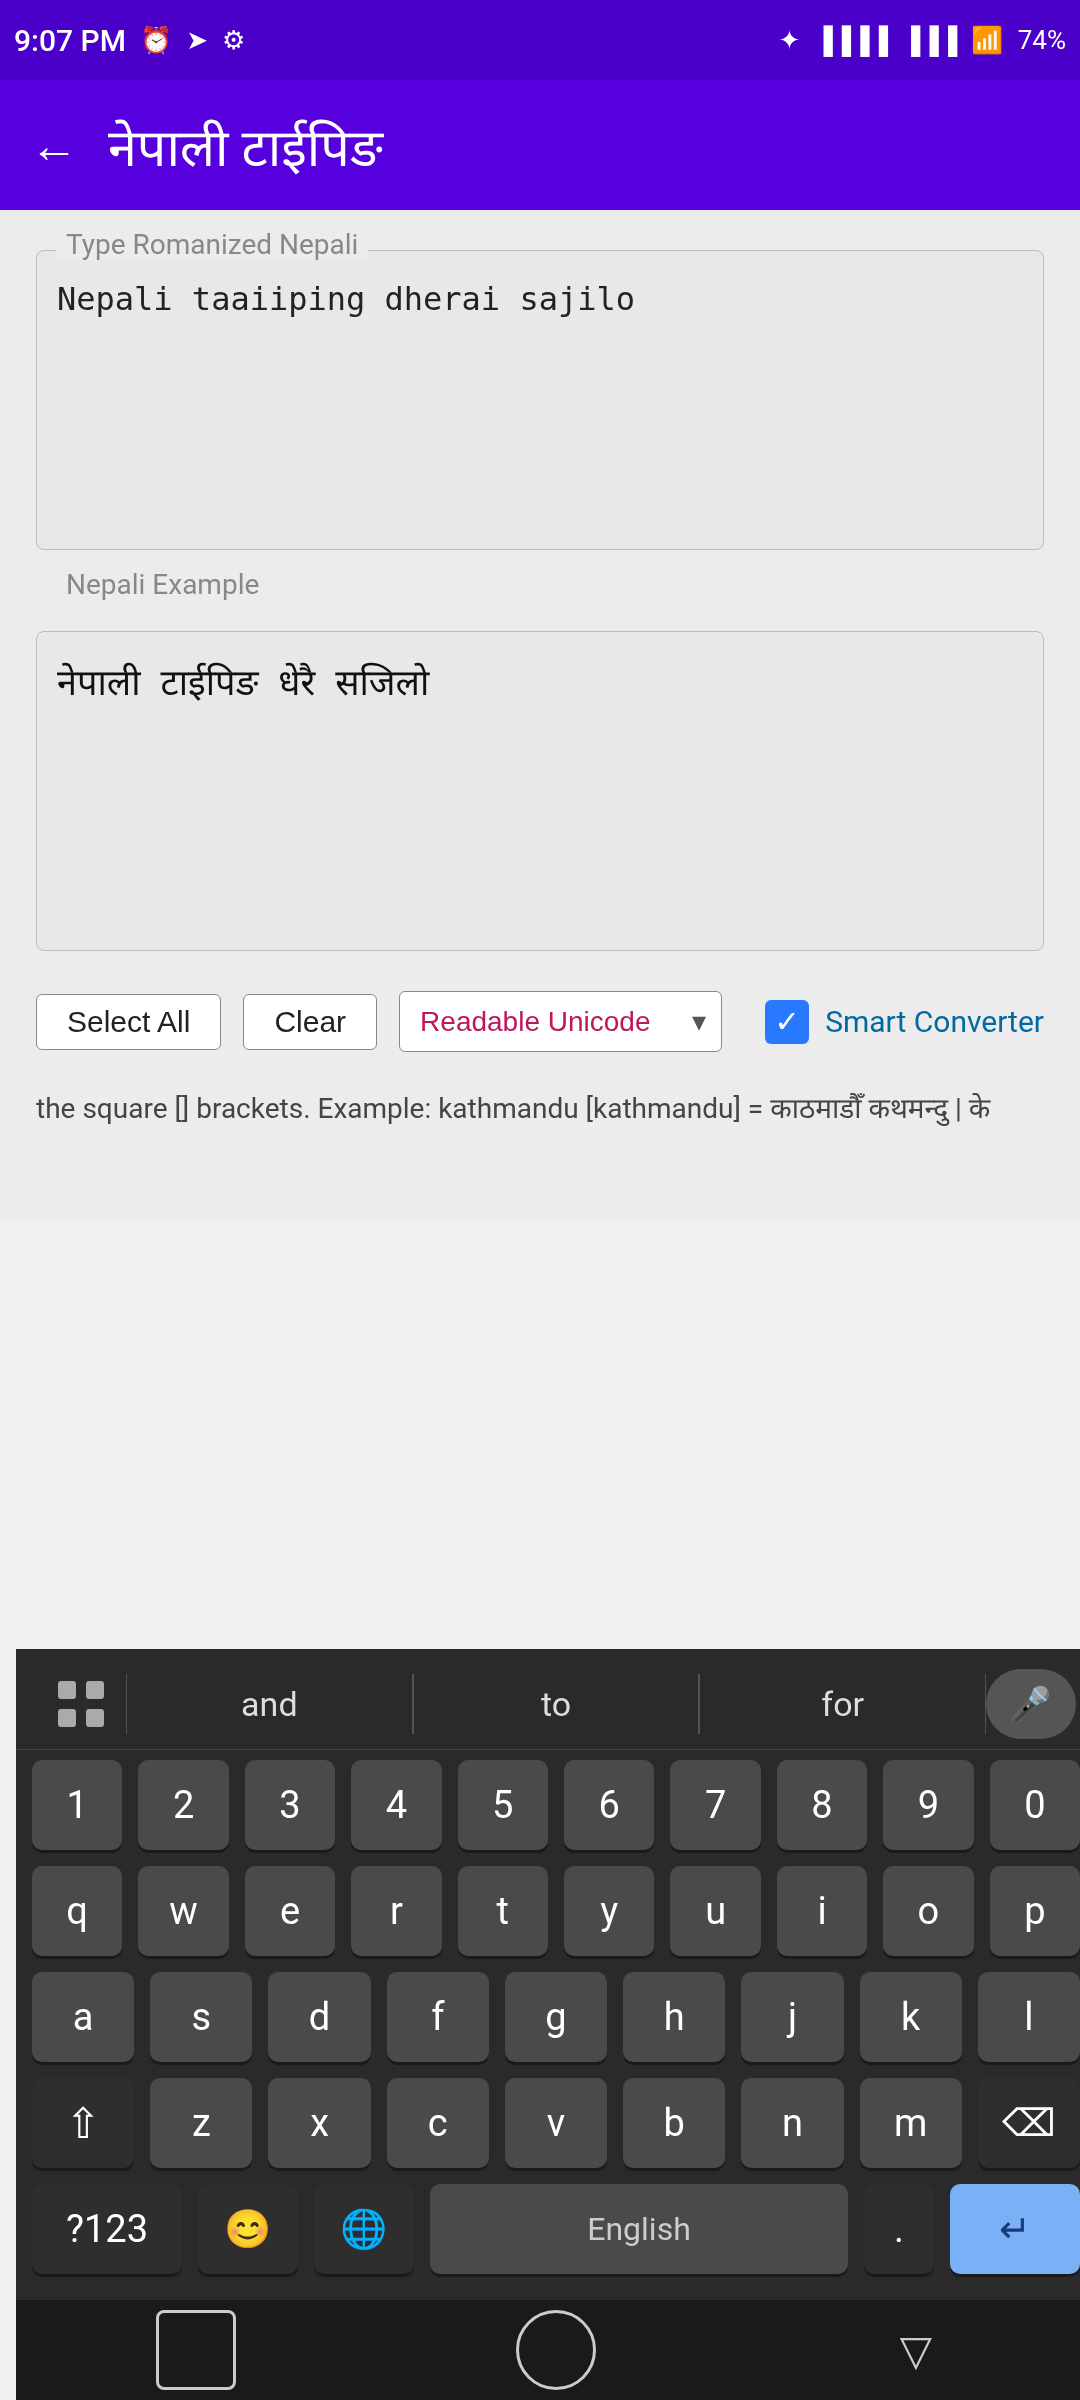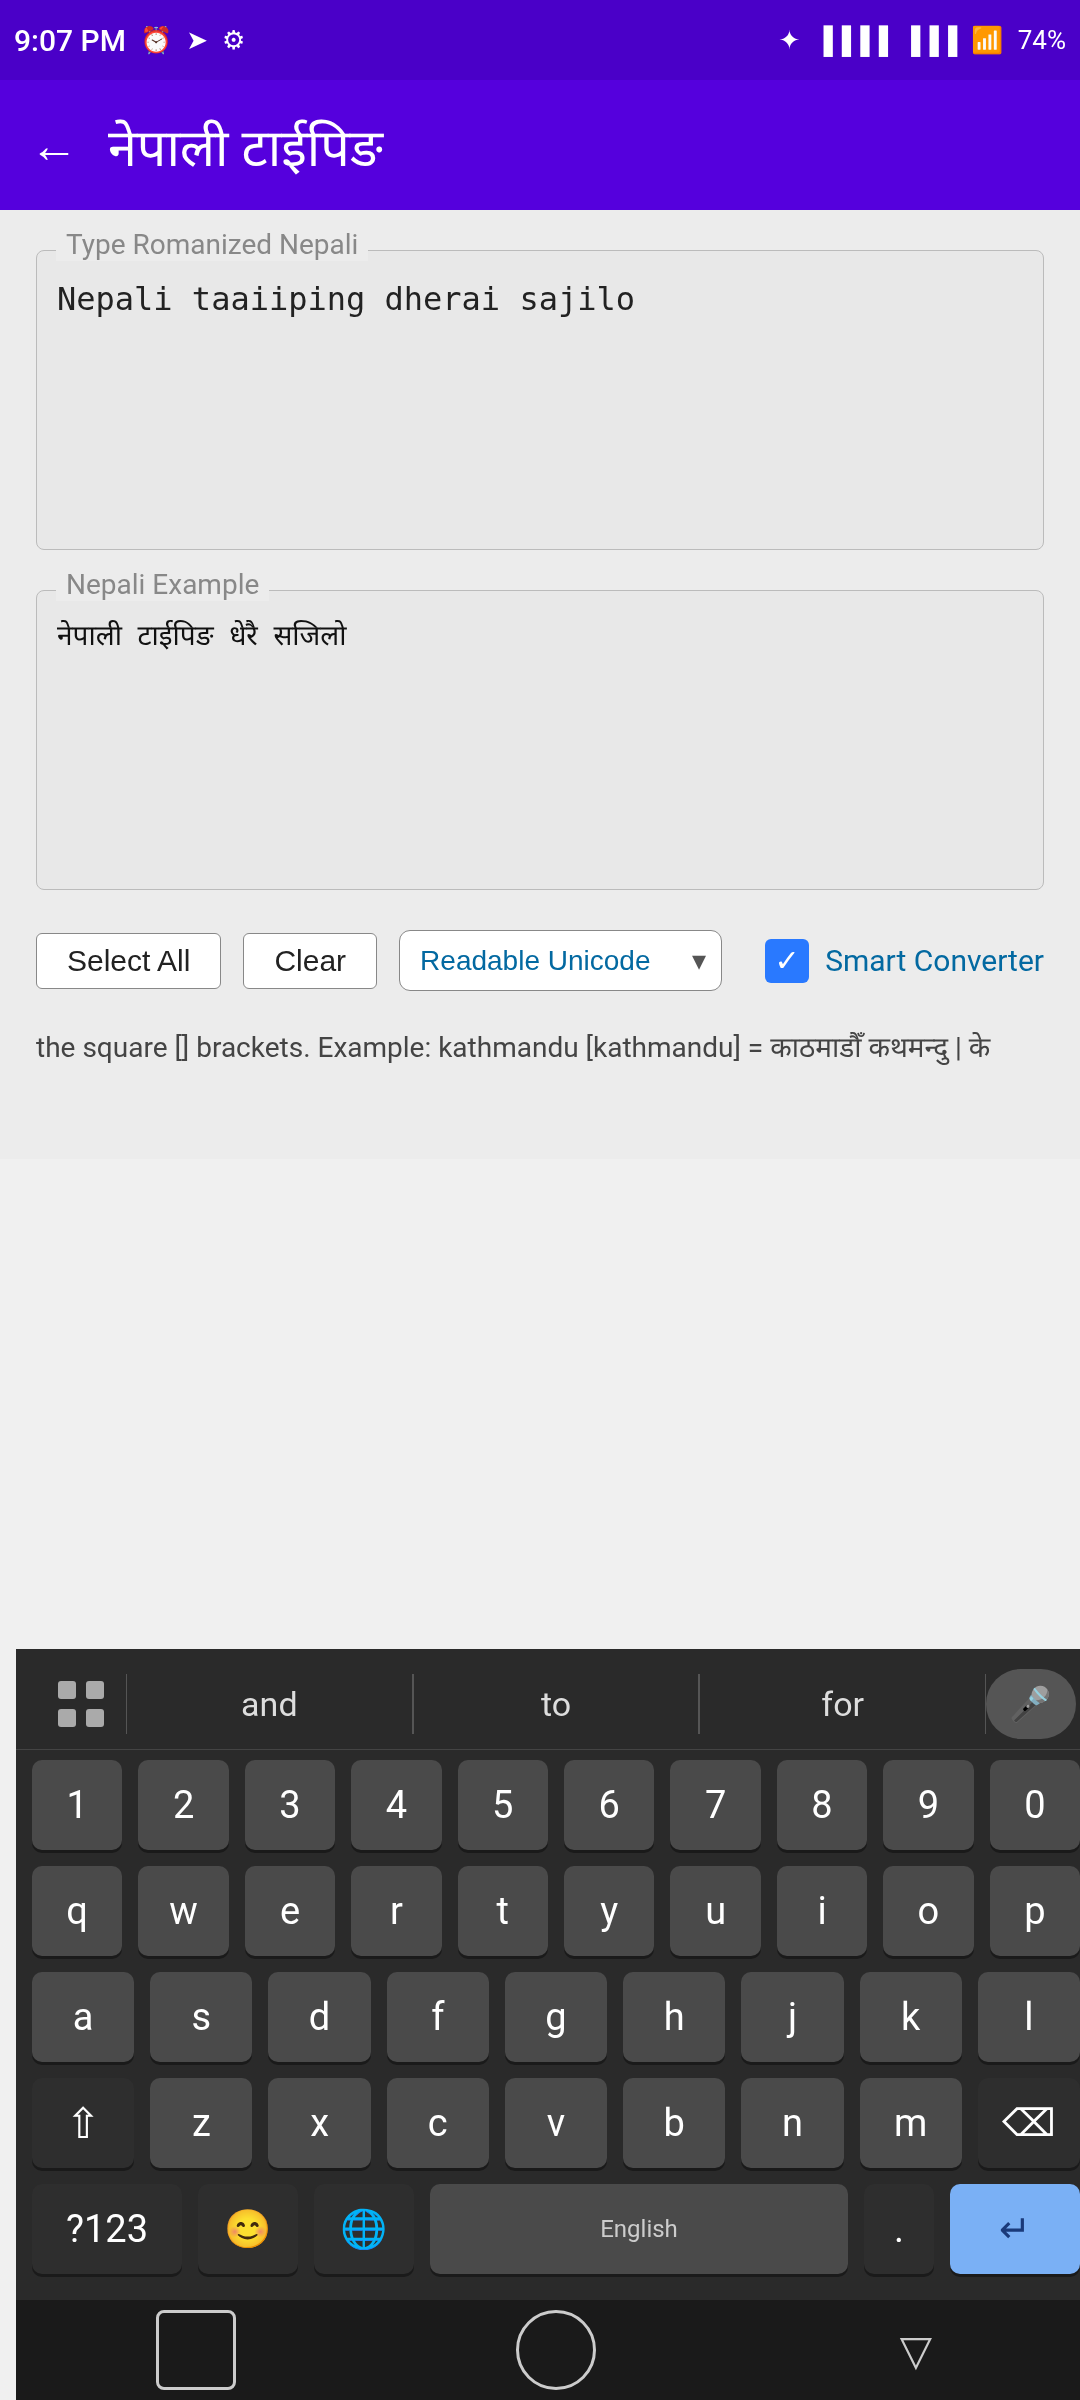--- a/index.html
+++ b/index.html
@@ -109,22 +109,23 @@
       font-size: 32px;
       color: #222;
       font-family: monospace;
       line-height: 1.5;
       resize: none;
       outline: none;
     }
 
     .text-area.nepali-output {
       font-family: Arial, sans-serif;
-      font-size: 28px;
+      font-size: 36px;
       color: #111;
+      margin-top: 41px;
     }
 
     
     .controls-row {
       display: flex;
       align-items: center;
       gap: 22px;
       margin-bottom: 16px;
       padding-bottom: 10px;
     }
@@ -141,24 +142,24 @@
 
     .dropdown-container {
       position: relative;
       display: flex;
       align-items: center;
     }
 
     .dropdown-select {
       border: 1.5px solid #888;
       background: white;
-      border-radius: 11px;
+      border-radius: 6px;
       padding: 14px 20px;
       font-size: 28px;
-      color: #0369a1;
+      color: #be185d;
       appearance: none;
       padding-right: 60px;
       cursor: pointer;
       min-width: 280px;
     }
 
     .dropdown-arrow {
       position: absolute;
       right: 16px;
       font-size: 28px;
@@ -291,21 +292,21 @@
     }
 
     .kb-key.wide {
       min-width: 150px;
       flex: 1.5;
     }
 
     .kb-key.space-key {
       flex: 5;
       background: #4a4a4a;
-      font-size: 24px;
+      font-size: 32px;
       color: #ccc;
     }
 
     .kb-key.enter-key {
       background: #7ab0f5;
       color: #1a3a7a;
       min-width: 130px;
     }
 
     .kb-key.backspace-key {

